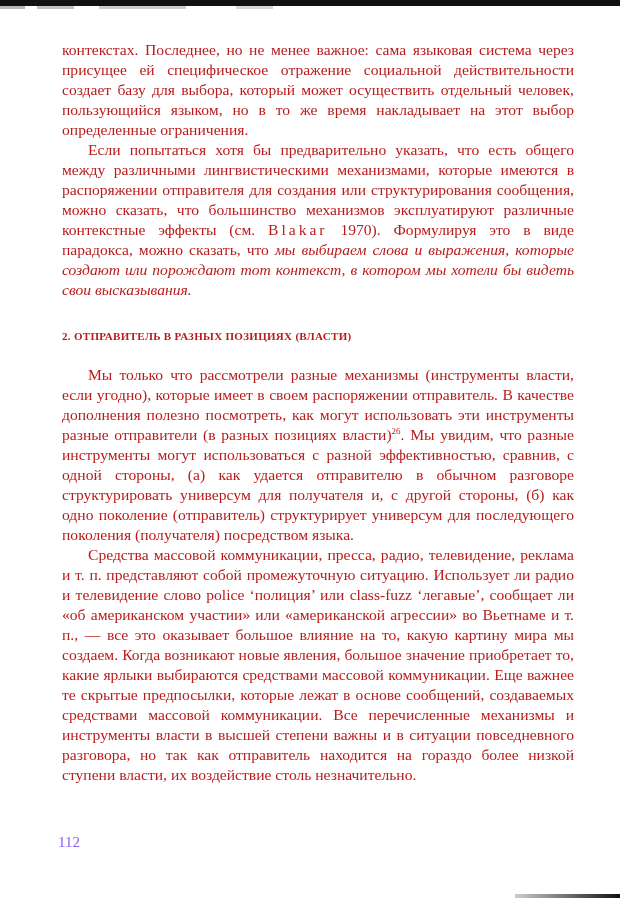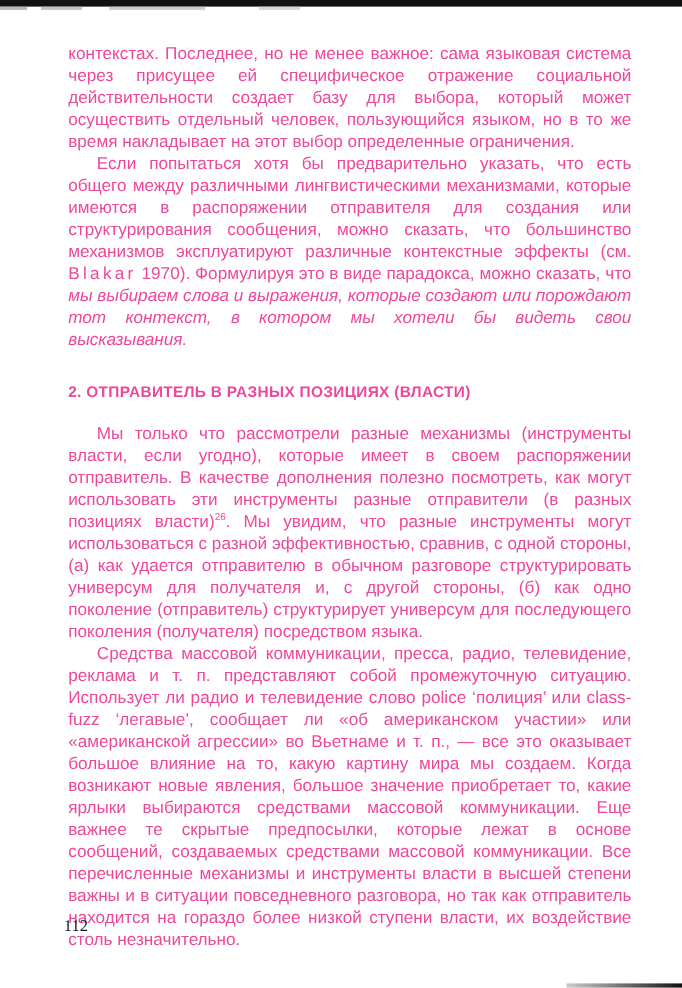--- a/index.html
+++ b/index.html
@@ -3,33 +3,33 @@
 <meta charset="utf-8">
 <style>
   html, body { margin: 0; padding: 0; background: #ffffff; }
   body { width: 620px; height: 898px; position: relative; overflow: hidden; }
   .top-edge { position: absolute; left: 0; top: 0; width: 620px; height: 6px; background: #111; }
   .top-edge2 { position: absolute; left: 0; top: 6px; width: 620px; height: 3px;
     background: linear-gradient(90deg, #888 0 4%, transparent 4% 6%, #999 6% 12%, transparent 12% 16%, #aaa 16% 30%, transparent 30% 38%, #bbb 38% 44%, transparent 44%); opacity: .6; }
   .bottom-edge { position: absolute; left: 515px; top: 894px; width: 105px; height: 4px; background: linear-gradient(90deg, #ccc, #111); }
   .page {
     position: absolute; left: 62px; top: 40px; width: 512px;
-    font-family: Liberation Sans, sans-serif;
-    font-size: 15.6px; line-height: 20px; color: #ec4899;
+    font-family: Liberation Serif, serif;
+    font-size: 15.6px; line-height: 20px; color: #b91c1c;
   }
   .page p { margin: 0; text-align: justify; text-align-last: left; }
   .indent { text-indent: 26px; }
   .it { font-style: italic; }
   .spaced { letter-spacing: 3px; }
   .heading {
-    margin: 29px 0 22px 0 !important; font-size: 14px; font-weight: bold;
+    margin: 29px 0 22px 0 !important; font-size: 11px; font-weight: bold;
     letter-spacing: 0.3px; line-height: 14px; text-align: left !important;
   }
   sup { font-size: 9px; line-height: 0; vertical-align: 6px; }
-  .pageno { position: absolute; left: 58px; top: 834px; font-family: "Liberation Serif", serif; font-size: 15px; color: #0f172a; }
+  .pageno { position: absolute; left: 58px; top: 834px; font-family: "Liberation Serif", serif; font-size: 15px; color: #8b5cf6; }
 </style>
 </head>
 <body>
 
 <div class="top-edge"></div>
 <div class="top-edge2"></div>
 
 <div class="page">
   <p>контекстах. Последнее, но не менее важное: сама языковая система через присущее ей специфическое отражение социальной действительности создает базу для выбора, который может осуществить отдельный человек, пользующийся языком, но в то же время накладывает на этот выбор определенные ограничения.</p>
   <p class="indent"><span>Если попытаться хотя бы предварительно указать, что есть общего между различными лингвистическими механизмами, которые имеются в распоряжении отправителя для создания или структурирования сообщения, можно сказать, что большинство механизмов эксплуатируют различные контекстные эффекты (см. </span><span class="spaced">Blakar</span><span> 1970). Формулируя это в виде парадокса, можно сказать, что </span><span class="it">мы выбираем слова и выражения, которые создают или порождают тот контекст, в котором мы хотели бы видеть свои высказывания.</span></p>

